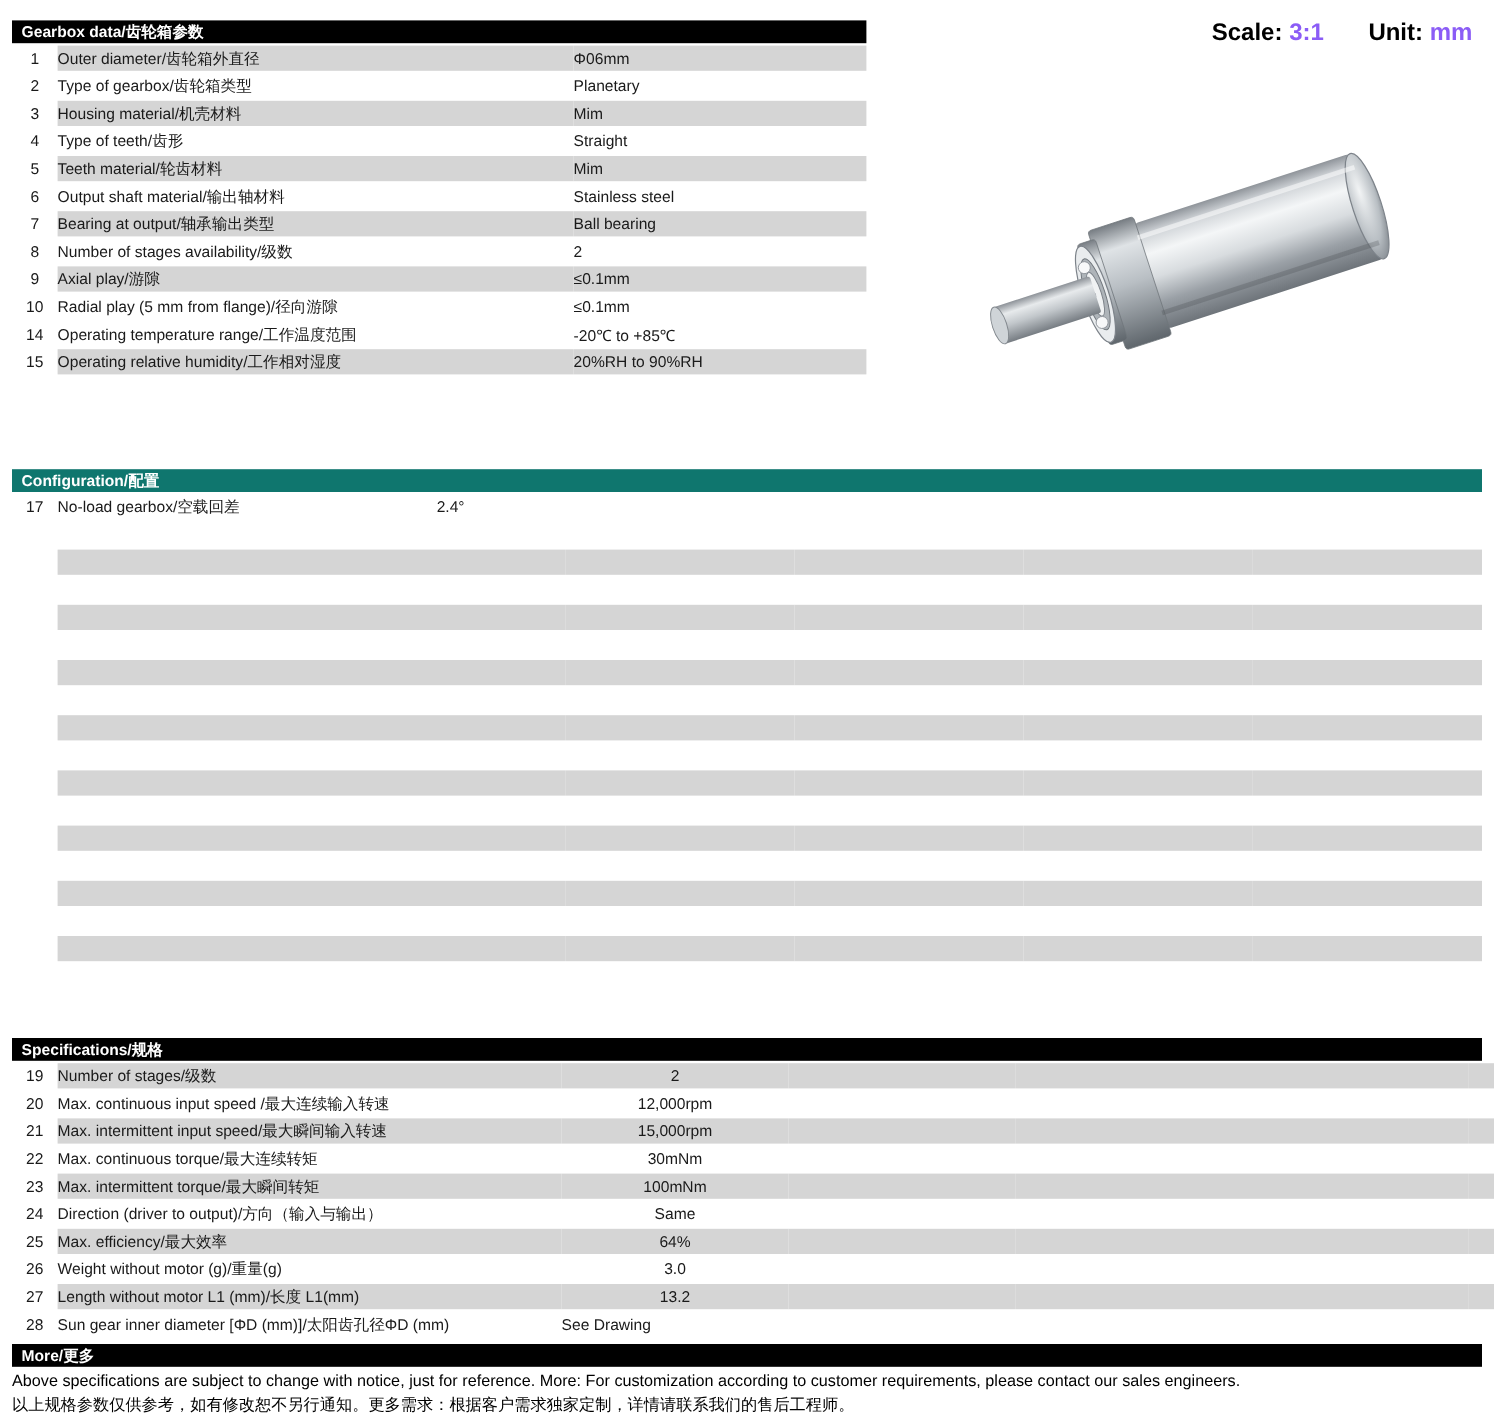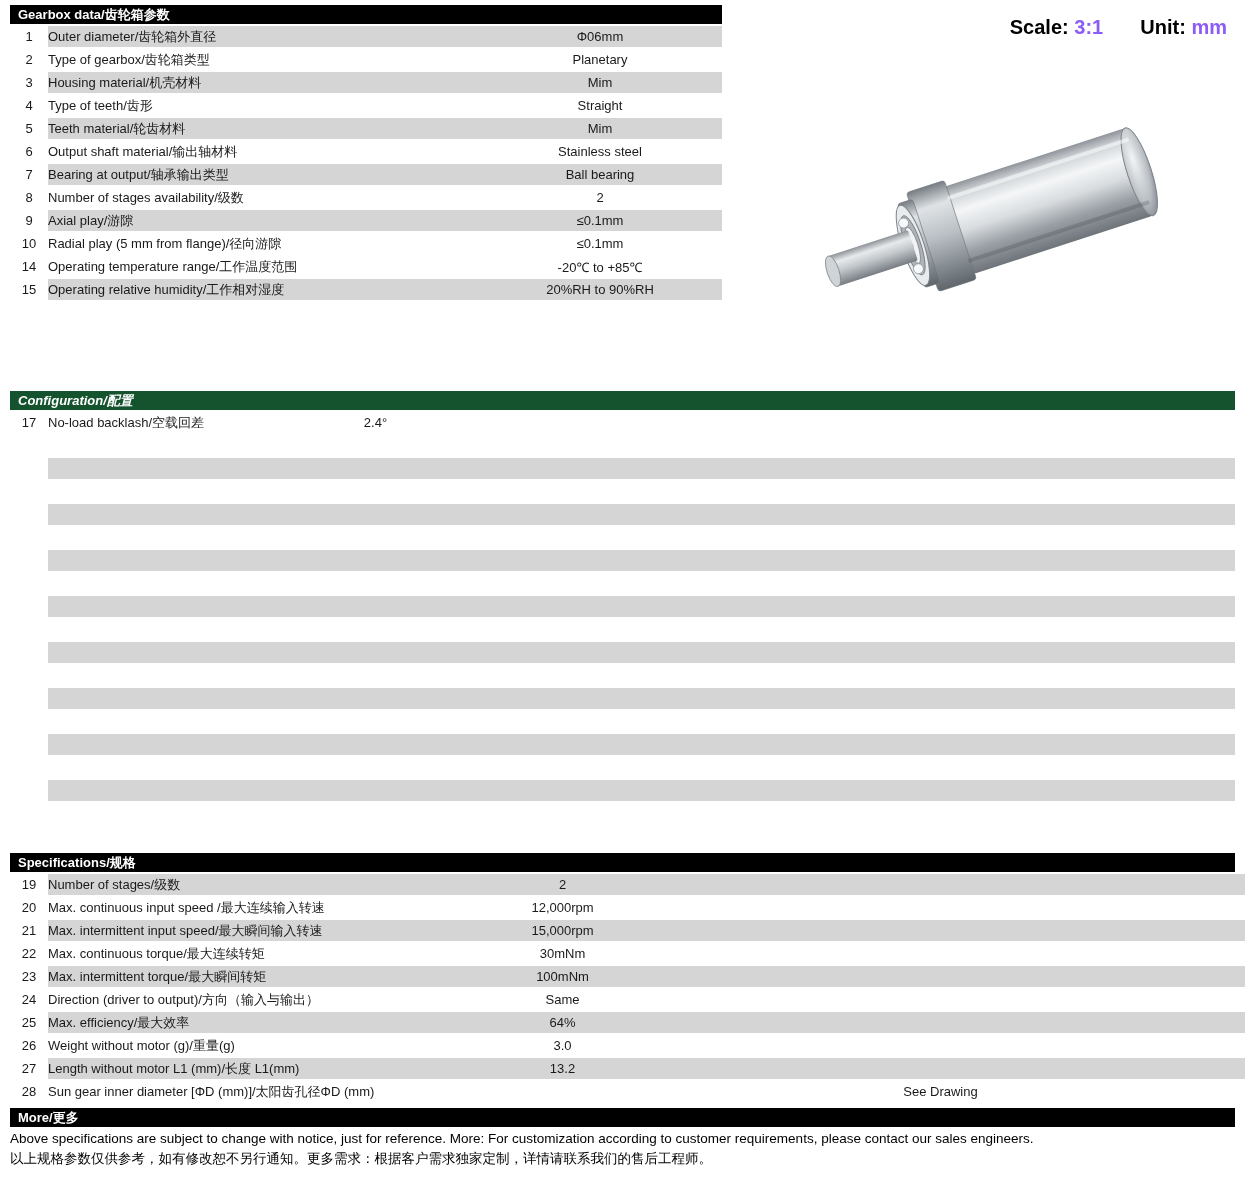--- a/index.html
+++ b/index.html
@@ -24,22 +24,22 @@
   
   .sec-header {
     height: 19px;
     line-height: 19px;
     font-size: 13px;
     font-weight: bold;
     color: #ffffff;
     padding-left: 8px;
     box-sizing: border-box;
   }
-  .sec-header.black { background: #000000; }
-  .sec-header.purple { background: #14532d; font-style: italic; }
+  .sec-header.black { background: #000000; margin-top: 12px; }
+  .sec-header.purple { background: #0f766e; }
 
   
   table.spec {
     border-collapse: separate;
     border-spacing: 0 2px;
     width: 100%;
     table-layout: fixed;
   }
   table.spec td {
     font-size: 13px;
@@ -51,21 +51,20 @@
     width: 38px;
     text-align: center;
     color: #1a1a1a;
   }
   .c-label {
     padding-left: 6px;
     white-space: nowrap;
   }
   .cell-grey { background: #d5d5d5; }
   .c-val {
-    text-align: center;
   }
 
   
   #gearbox-block {
     position: absolute;
     left: 10px;
     top: 5px;
     width: 712px;
   }
   #gearbox-block table.spec { width: 712px; }
@@ -265,21 +264,21 @@
       </g>
     </svg>
   </div>
 
   <div id="config-block">
     <div class="sec-header purple">Configuration/配置</div>
     <table class="spec">
       <tbody id="config-rows">
           <tr>
             <td class="c-num">17</td>
-            <td class="c-label ">No-load backlash/空载回差</td>
+            <td class="c-label ">No-load gearbox/空载回差</td>
             <td class="cfg-col ">2.4°</td>
             <td class="cfg-col "></td>
             <td class="cfg-col "></td>
             <td class="cfg-col "></td>
             <td class="cfg-col "></td>
           </tr>
           <tr>
             <td class="c-num"></td>
             <td class="c-label "></td>
             <td class="cfg-col "></td>

